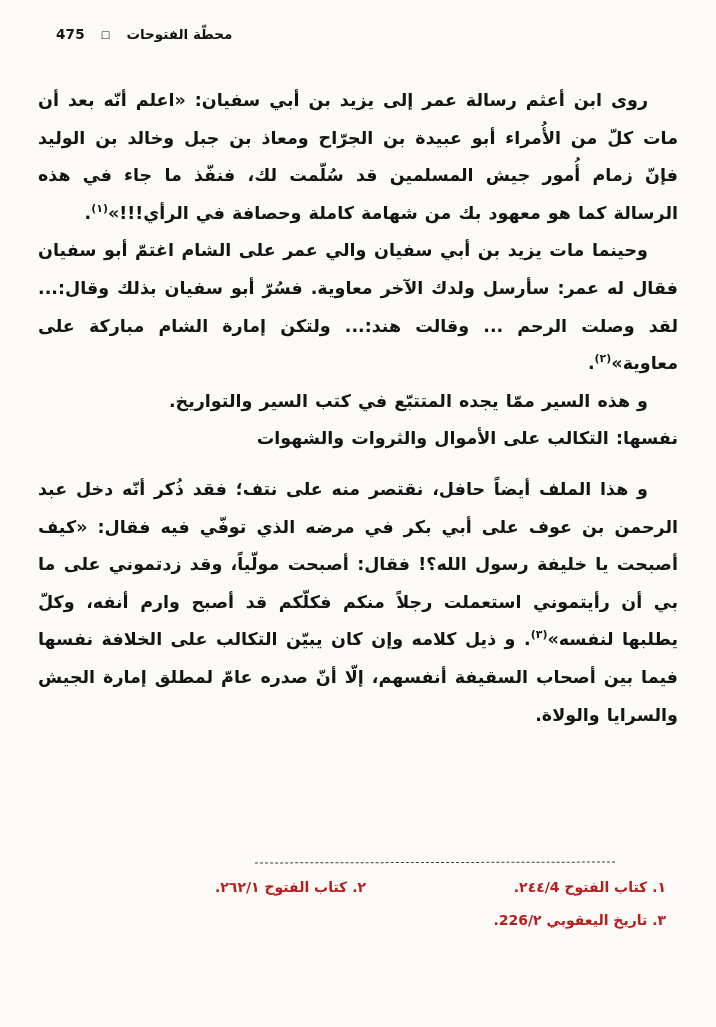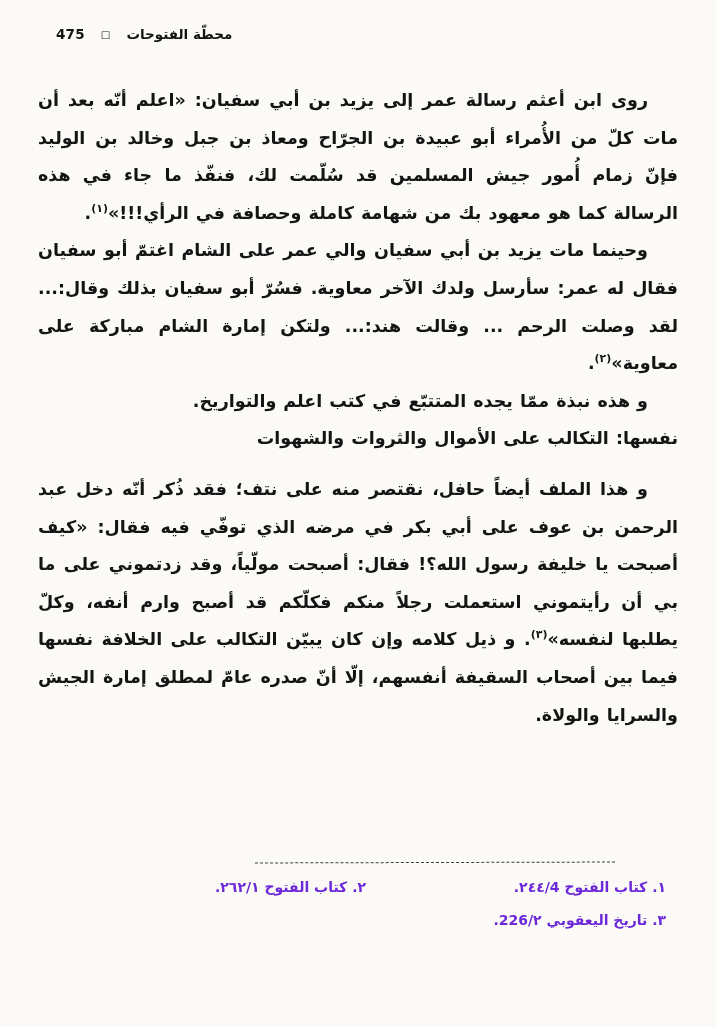--- a/index.html
+++ b/index.html
@@ -69,41 +69,41 @@
     height: 0;
     border-top: 1.7px dashed #3c3c3c;
     transform: rotate(-0.15deg);
   }
   .footnote {
     position: absolute;
     direction: rtl;
     font-size: 14px;
     font-weight: bold;
     white-space: nowrap;
-    color: #6d28d9;
+    color: #b91c1c;
   }
   .fn-pos-1 { top: 879px; right: 50px; }
   .fn-pos-2 { top: 879px; right: 350px; }
   .fn-pos-3 { top: 912px; right: 50px; }
 </style>
 </head>
 <body>
 
 <div class="page">
 
   <header class="running-head">
     <span>محطّة الفتوحات</span>
     <span class="sq">□</span>
     <span>475</span>
   </header>
 
   <main class="body-text" id="body-text">
       <p class="indent"><span>روى ابن أعثم رسالة عمر إلى يزيد بن أبي سفيان: «اعلم أنّه بعد أن مات كلّ من الأُمراء أبو عبيدة بن الجرّاح ومعاذ بن جبل وخالد بن الوليد فإنّ زمام أُمور جيش المسلمين قد سُلّمت لك، فنفّذ ما جاء في هذه الرسالة كما هو معهود بك من شهامة كاملة وحصافة في الرأي!!!»</span><sup class="fnmark">(١)</sup><span>.</span></p>
       <p class="indent"><span>وحينما مات يزيد بن أبي سفيان والي عمر على الشام اغتمّ أبو سفيان فقال له عمر: سأرسل ولدك الآخر معاوية. فسُرّ أبو سفيان بذلك وقال:... لقد وصلت الرحم ... وقالت هند:... ولتكن إمارة الشام مباركة على معاوية»</span><sup class="fnmark">(٢)</sup><span>.</span></p>
-      <p class="indent"><span>و هذه نبذة ممّا يجده المتتبّع في كتب اعلم والتواريخ.</span></p>
+      <p class="indent"><span>و هذه السير ممّا يجده المتتبّع في كتب السير والتواريخ.</span></p>
       <p class="heading"><span>نفسها: التكالب على الأموال والثروات والشهوات</span></p>
       <p class="indent"><span>و هذا الملف أيضاً حافل، نقتصر منه على نتف؛ فقد ذُكر أنّه دخل عبد الرحمن بن عوف على أبي بكر في مرضه الذي توفّي فيه فقال: «كيف أصبحت يا خليفة رسول الله؟! فقال: أصبحت مولّياً، وقد زدتموني على ما بي أن رأيتموني استعملت رجلاً منكم فكلّكم قد أصبح وارم أنفه، وكلّ يطلبها لنفسه»</span><sup class="fnmark">(٣)</sup><span>. و ذيل كلامه وإن كان يبيّن التكالب على الخلافة نفسها فيما بين أصحاب السقيفة أنفسهم، إلّا أنّ صدره عامّ لمطلق إمارة الجيش والسرايا والولاة.</span></p>
     </main>
 
   <div class="fn-separator"></div>
 
   <div>
     <span class="footnote fn-pos-1">١. كتاب الفتوح ٢٤٤/4.</span>
     <span class="footnote fn-pos-2">٢. كتاب الفتوح ٢٦٢/١.</span>
     <span class="footnote fn-pos-3">٣. تاريخ اليعقوبي 226/٢.</span>

